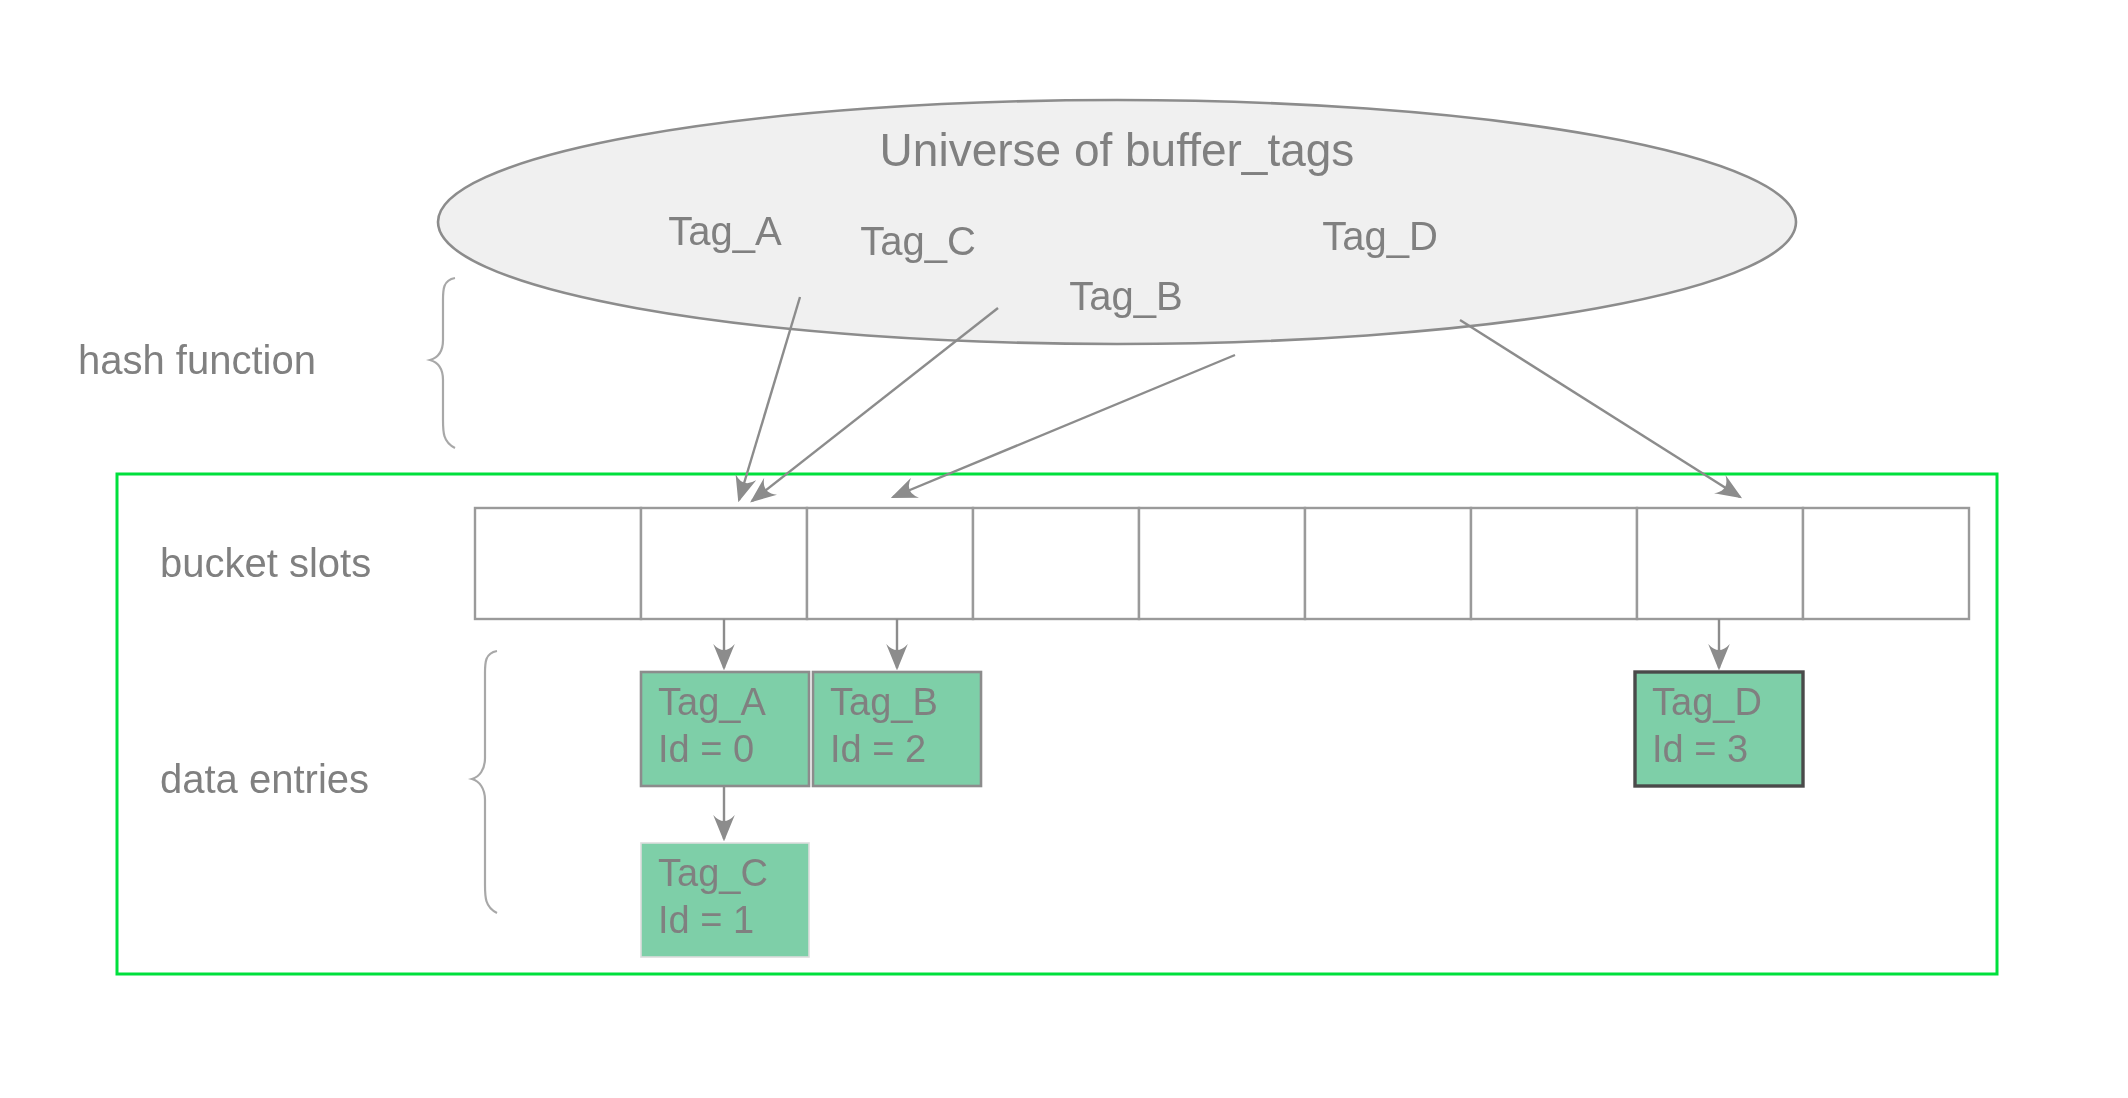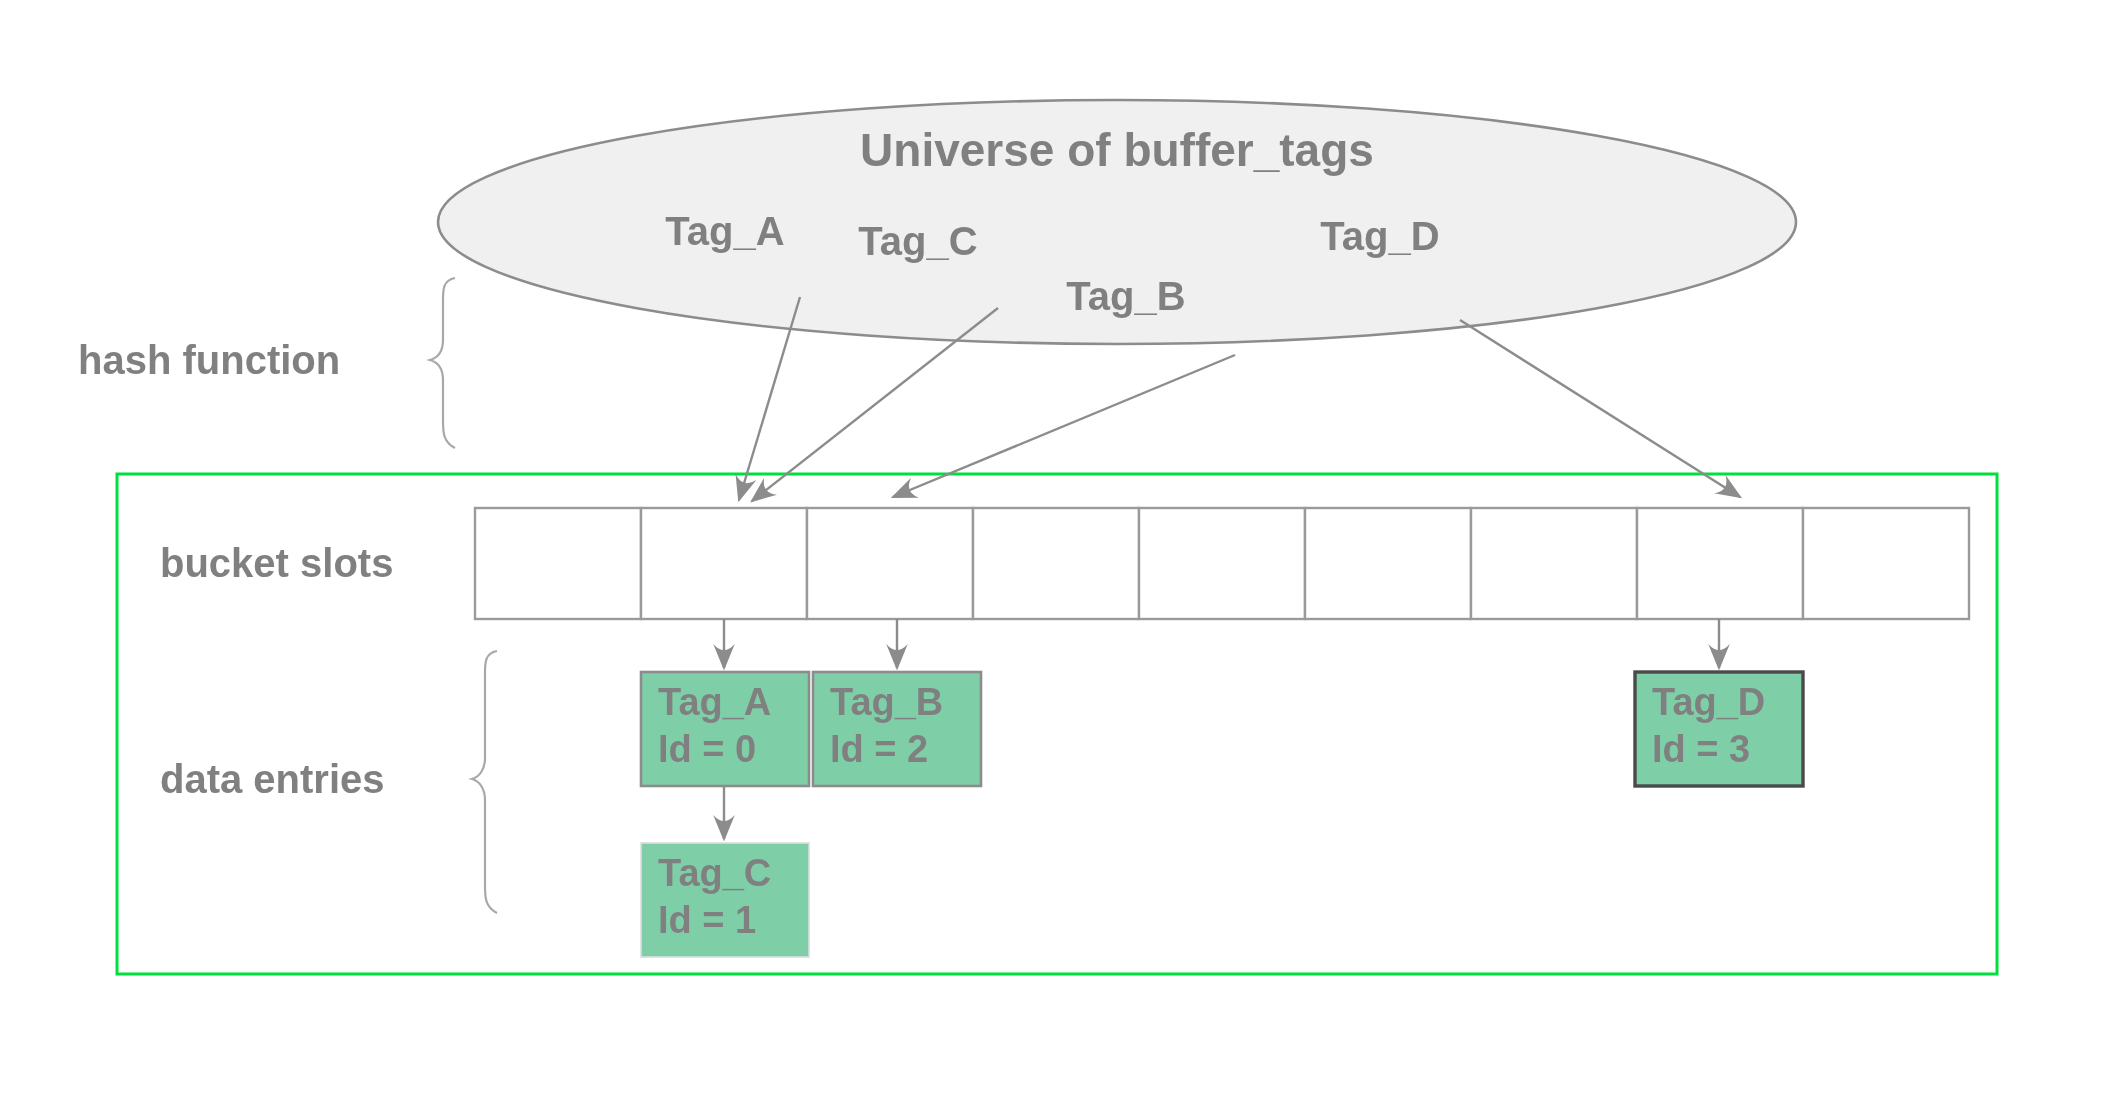--- a/index.html
+++ b/index.html
@@ -9,21 +9,20 @@
   }
   body {
     font-family: "Liberation Sans", sans-serif;
   }
   #stage {
     position: relative;
     width: 2128px;
     height: 1098px;
     background: #ffffff;
     overflow: hidden;
-    font-weight: bold;
   }
   #diagram-svg {
     position: absolute;
     left: 0;
     top: 0;
     width: 2128px;
     height: 1098px;
   }
   .lbl {
     fill: #808080;

